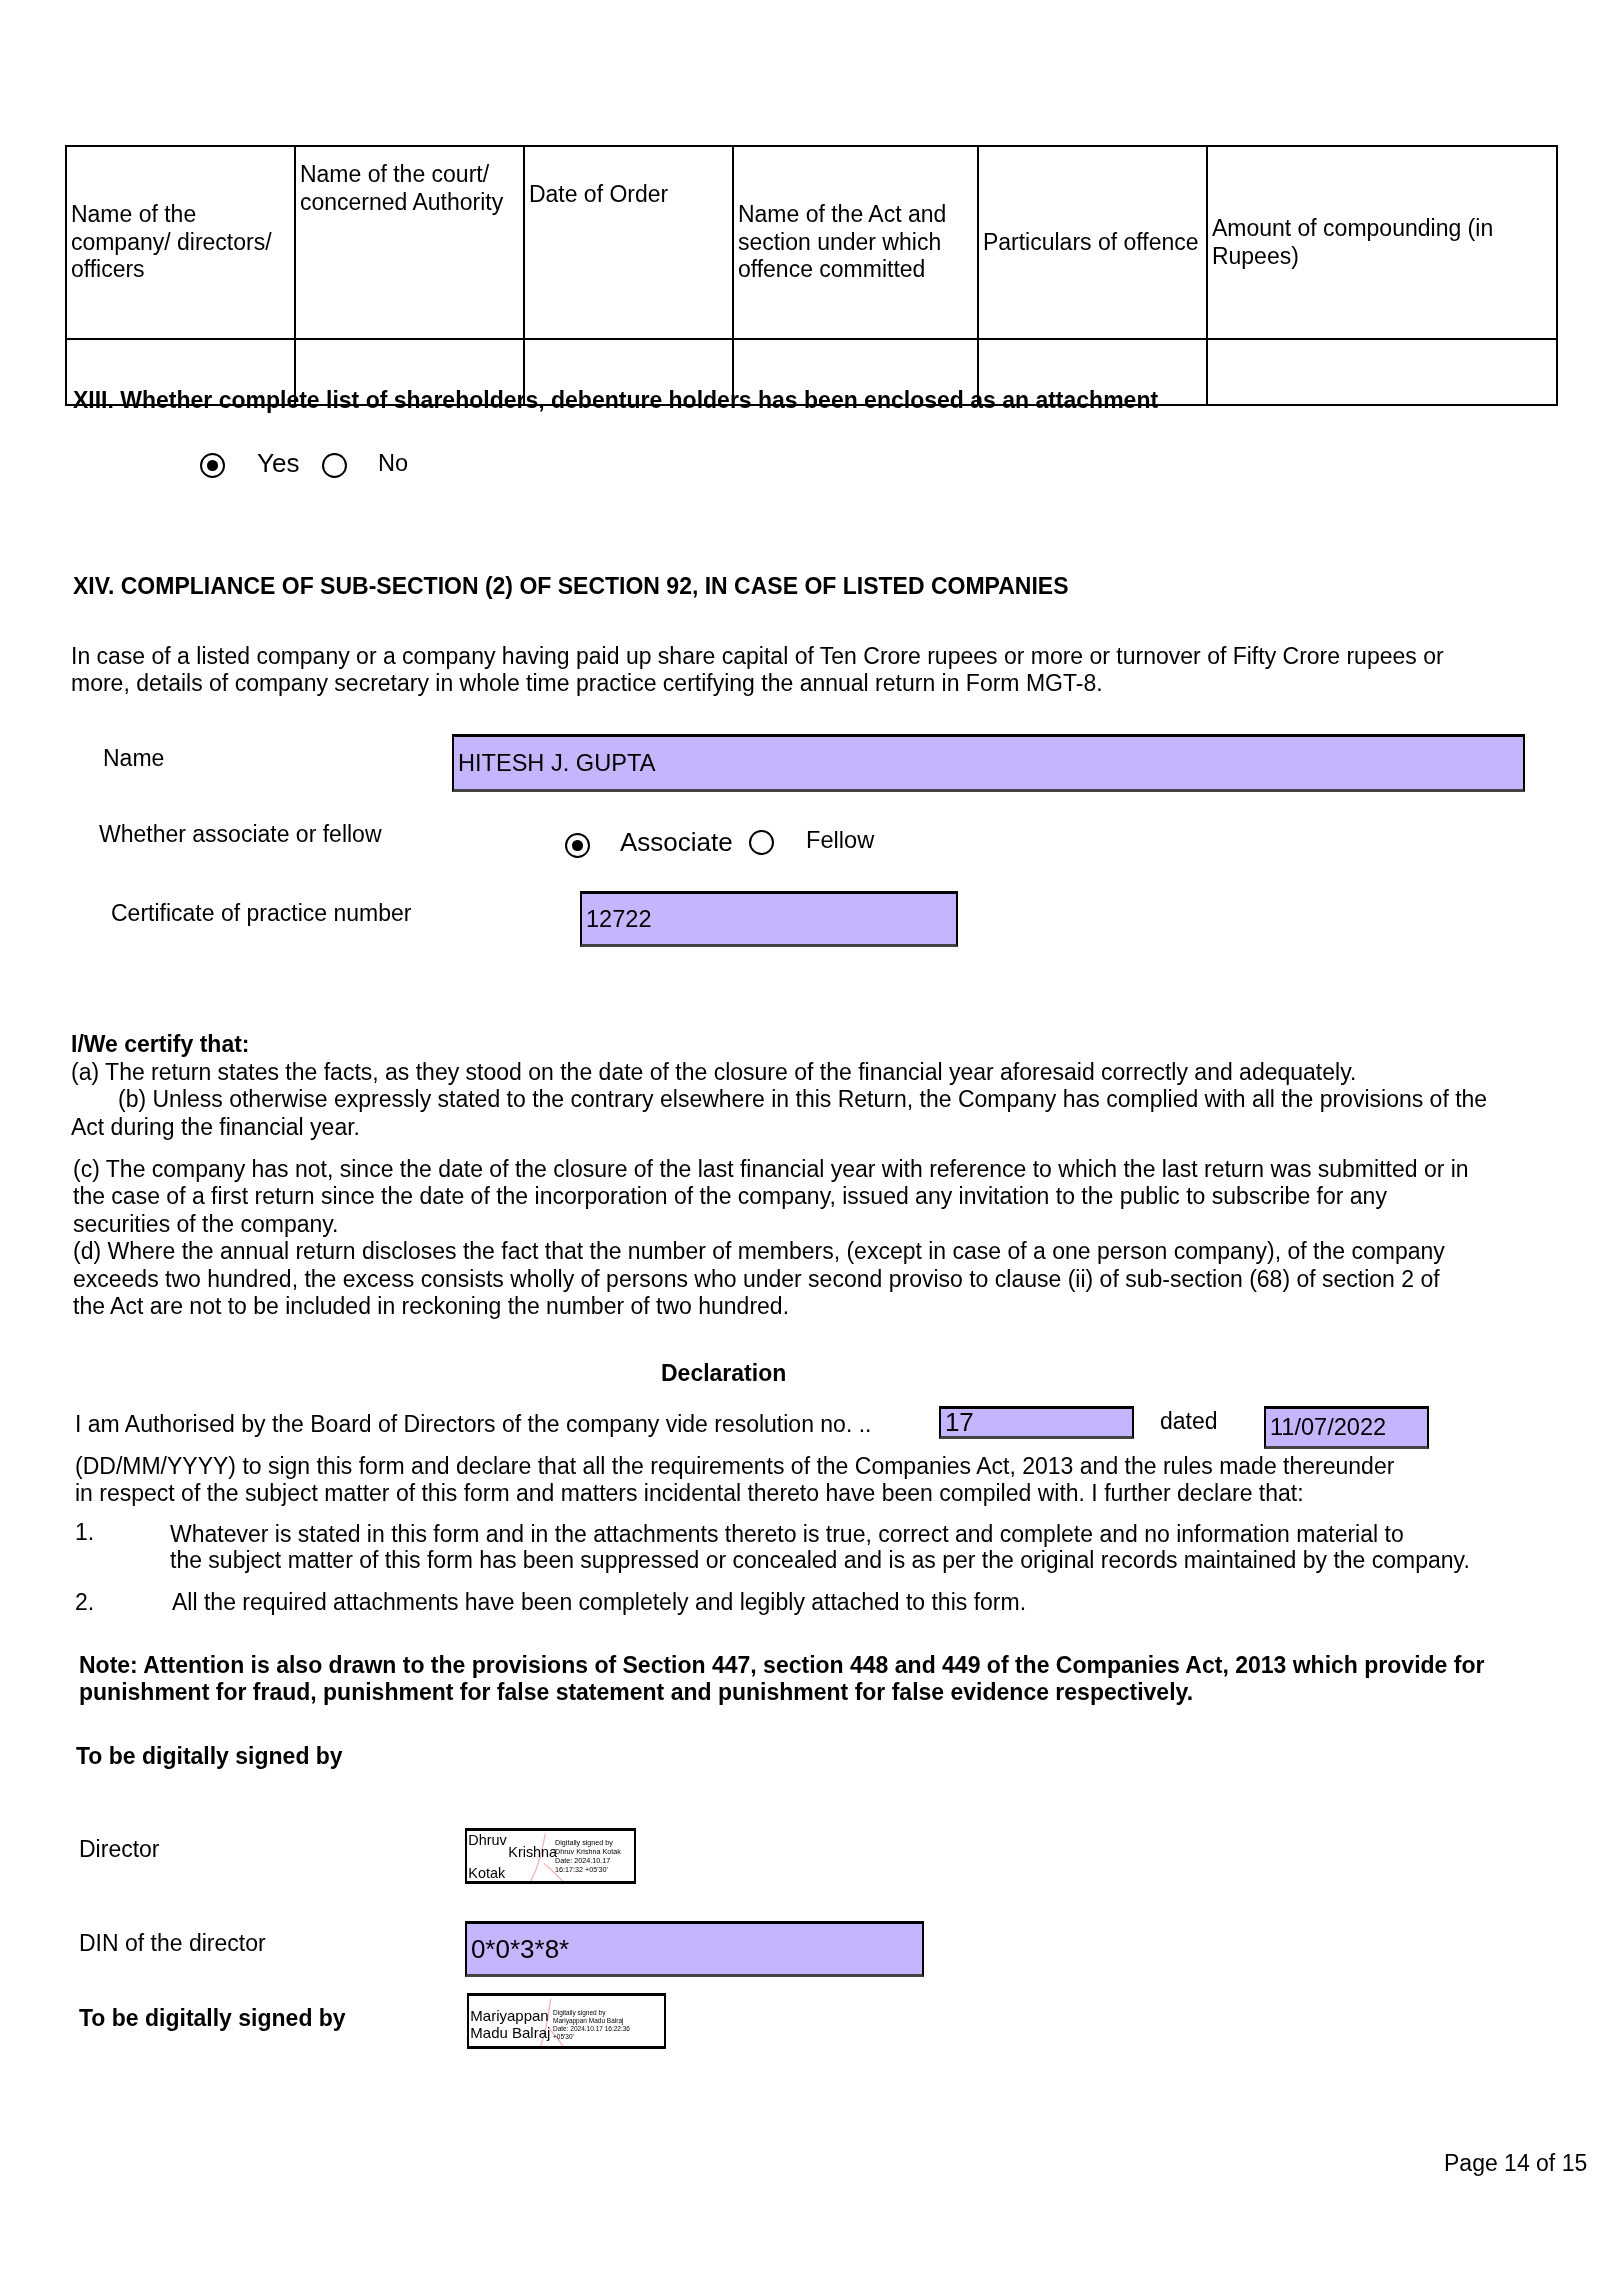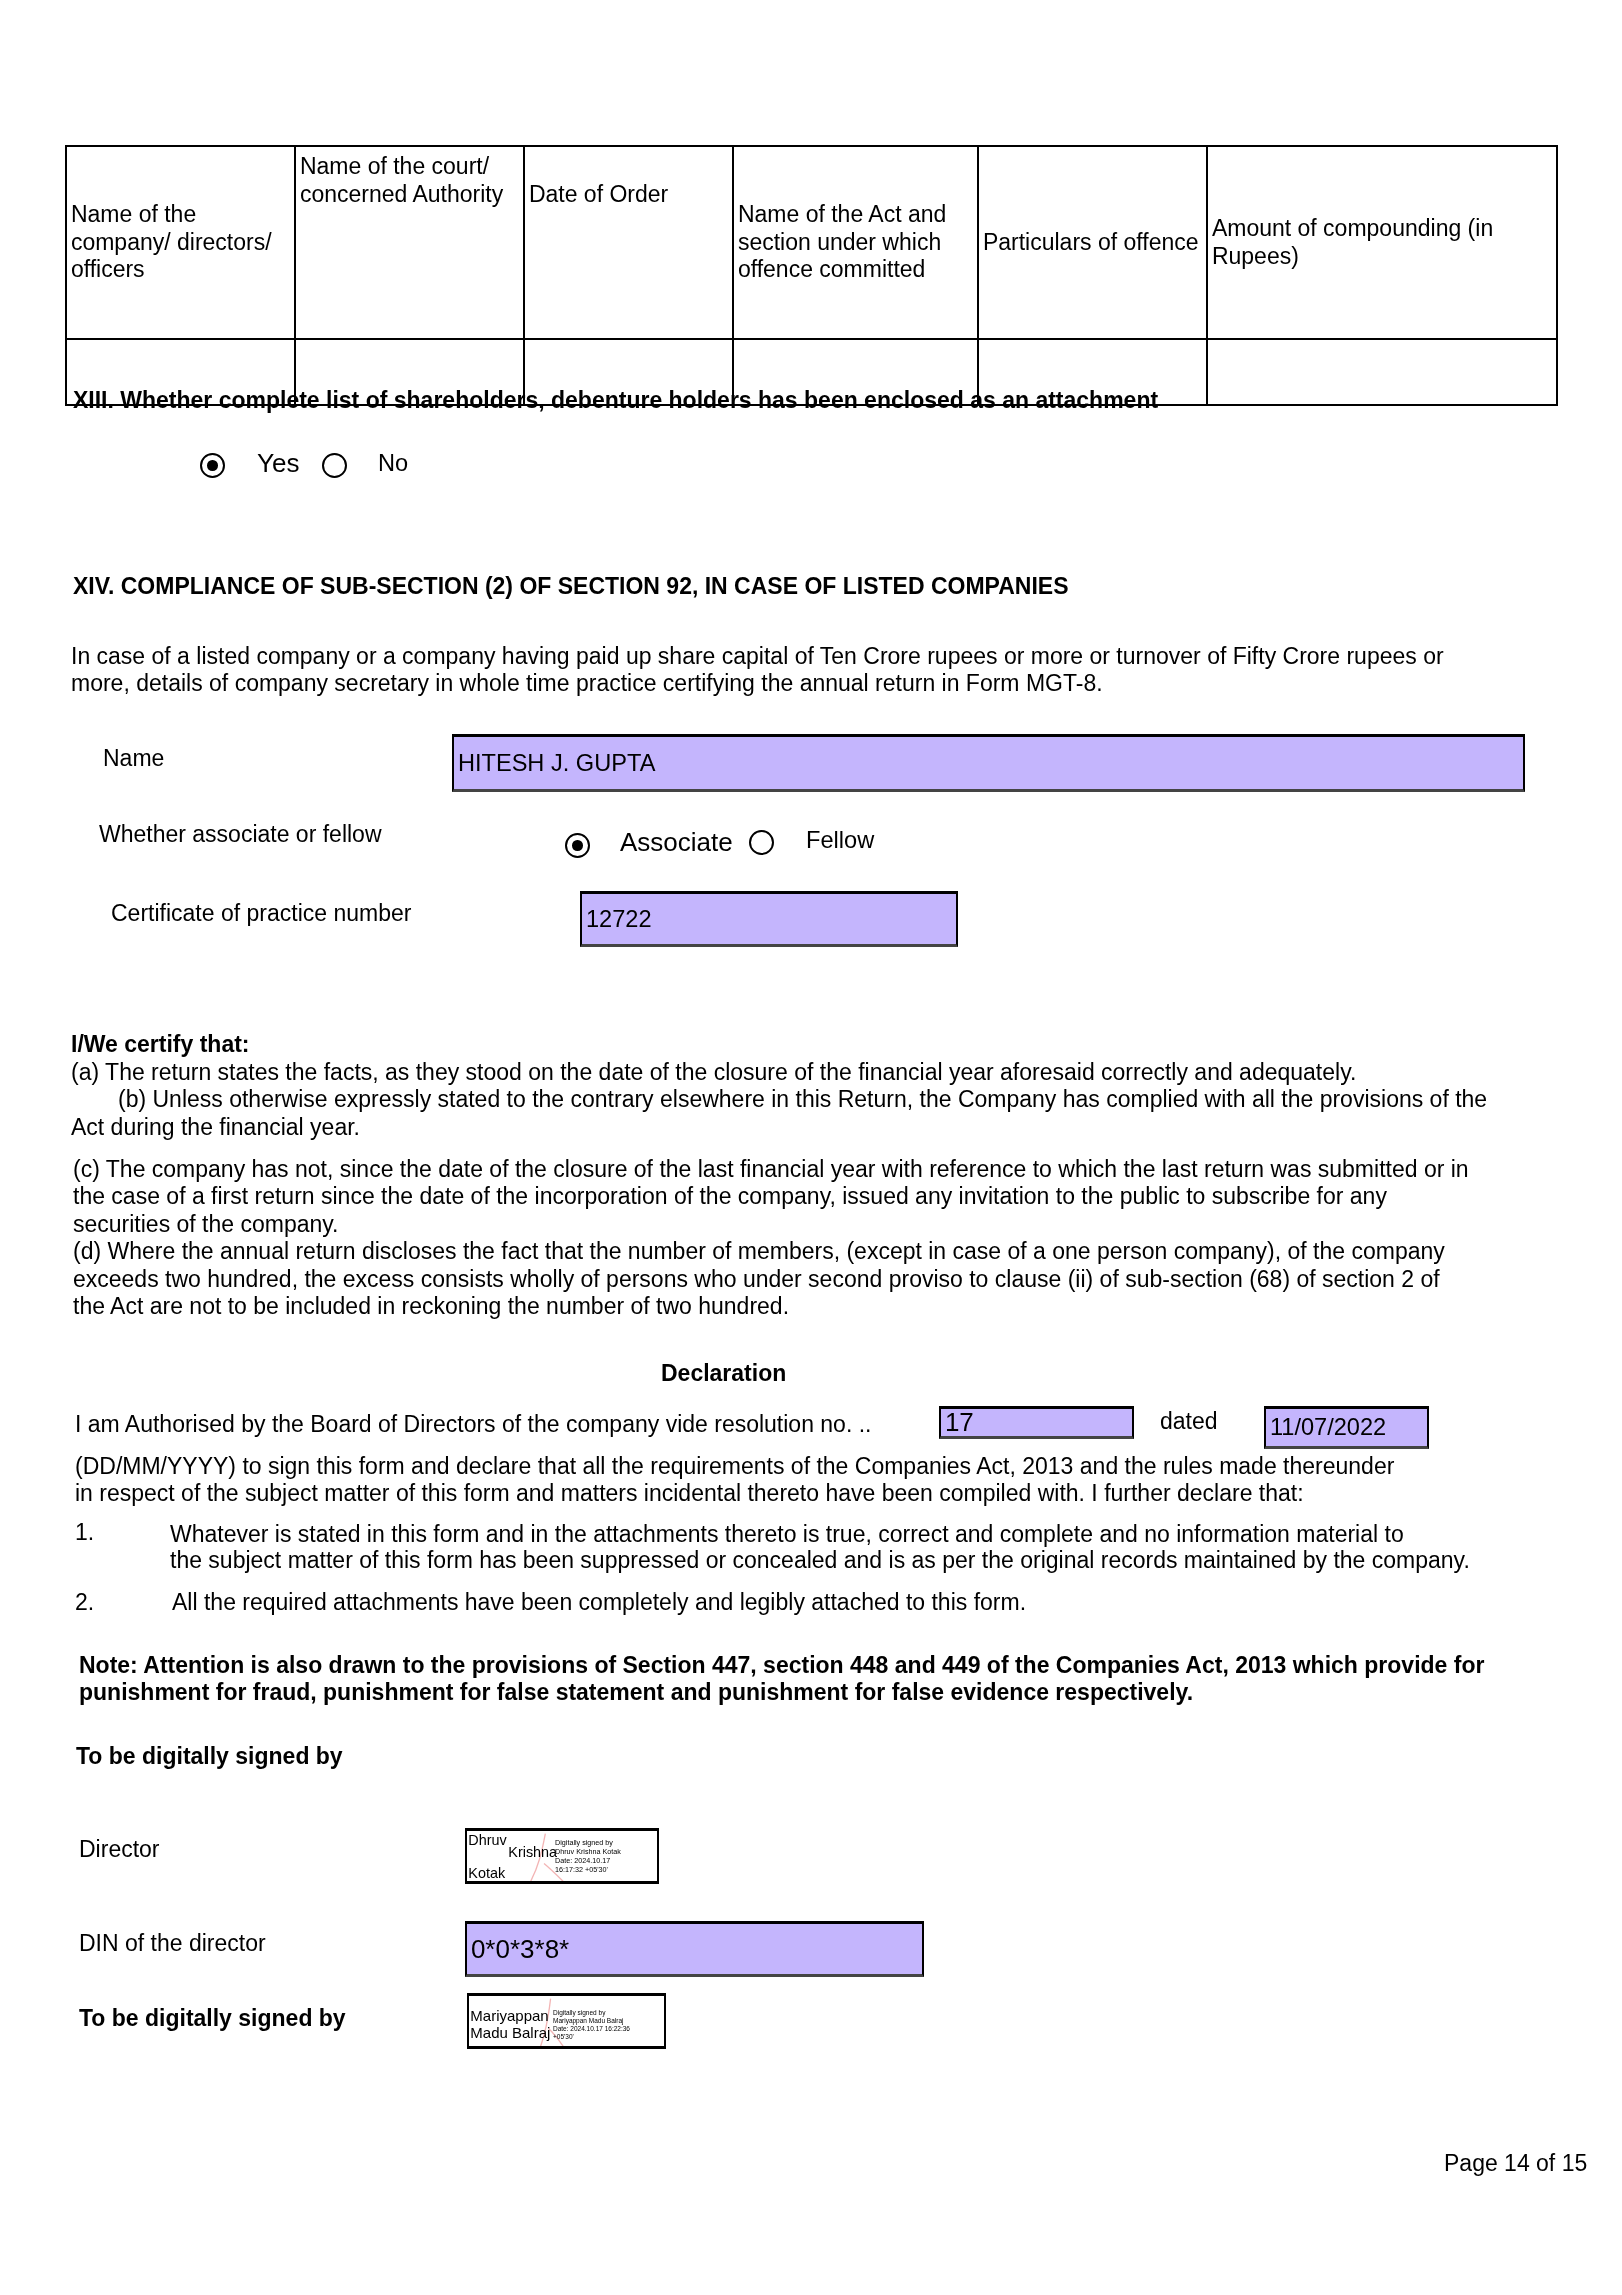--- a/index.html
+++ b/index.html
@@ -43,21 +43,21 @@
     <col style="width:229px">
       <col style="width:229px">
       <col style="width:209px">
     <col style="width:245px">
       <col style="width:229px">
       <col style="width:350px">
   </colgroup>
   <tbody>
       <tr class="hdr">
     <th>Name of the company/ directors/ officers</th>
-    <th style="vertical-align:top;padding-top:6px;">Name of the court/ concerned Authority</th>
+    <th style="vertical-align:top;padding-top:14px;">Name of the court/ concerned Authority</th>
     <th style="vertical-align:top;padding-top:34px;">Date of Order</th>
     <th>Name of the Act and section under which offence committed</th>
     <th>Particulars of offence</th>
     <th>Amount of compounding (in Rupees)</th>
   </tr>
   <tr class="row">
     <td></td>
     <td></td>
     <td></td>
     <td></td>
@@ -115,21 +115,21 @@
 <div class="abs txt" style="left:170px;top:1547px;">the subject matter of this form has been suppressed or concealed and is as per the original records maintained by the company.</div>
 <div class="abs txt" style="left:75px;top:1589px;">2.</div>
 <div class="abs txt" style="left:172px;top:1589px;">All the required attachments have been completely and legibly attached to this form.</div>
 
 <div class="abs txt bold" style="left:79px;top:1652px;">Note: Attention is also drawn to the provisions of Section 447, section 448 and 449 of the Companies Act, 2013 which provide for</div>
 <div class="abs txt bold" style="left:79px;top:1679px;">punishment for fraud, punishment for false statement and punishment for false evidence respectively.</div>
 
 <div class="abs txt bold" style="left:76px;top:1743px;">To be digitally signed by</div>
 
 <div class="abs txt" style="left:79px;top:1836px;">Director</div>
-<div class="sig" style="left:465px;top:1828px;width:194px;height:56px;">
+<div class="sig" style="left:465px;top:1828px;width:171px;height:56px;">
   <svg class="swoosh" width="171" height="56" style="left:0;top:0;" viewBox="0 0 262 86">
     <path d="M120 4 C 115 30, 110 55, 95 82 M118 50 C 130 60, 140 70, 150 80" stroke="#f3b5b5" stroke-width="2" fill="none"></path>
   </svg>
   <div class="nm" style="left:1.3px;top:0.7px;">Dhruv</div>
   <div class="nm" style="left:1.3px;top:13px;padding-left:40px;">Krishna</div>
   <div class="nm" style="left:1.3px;top:34px;">Kotak</div>
   <div class="meta" style="left:88px;top:7.9px;">Digitally signed by</div>
   <div class="meta" style="left:88px;top:17px;">Dhruv Krishna Kotak</div>
   <div class="meta" style="left:88px;top:26px;">Date: 2024.10.17</div>
   <div class="meta" style="left:88px;top:35px;">16:17:32 +05'30'</div>

